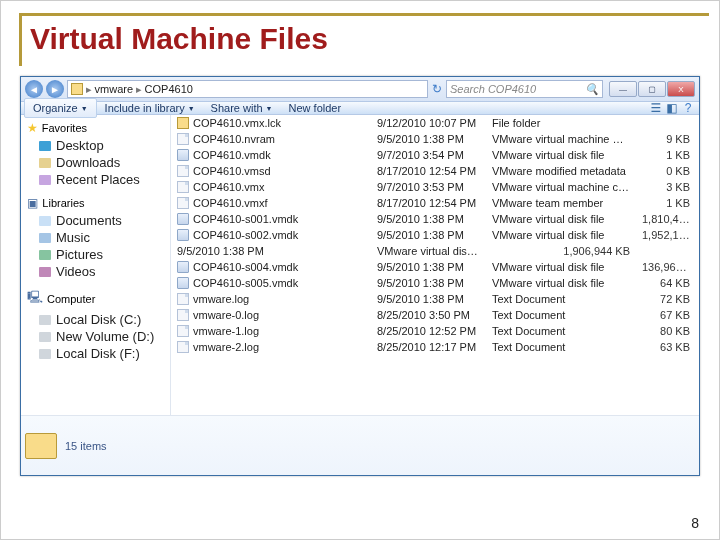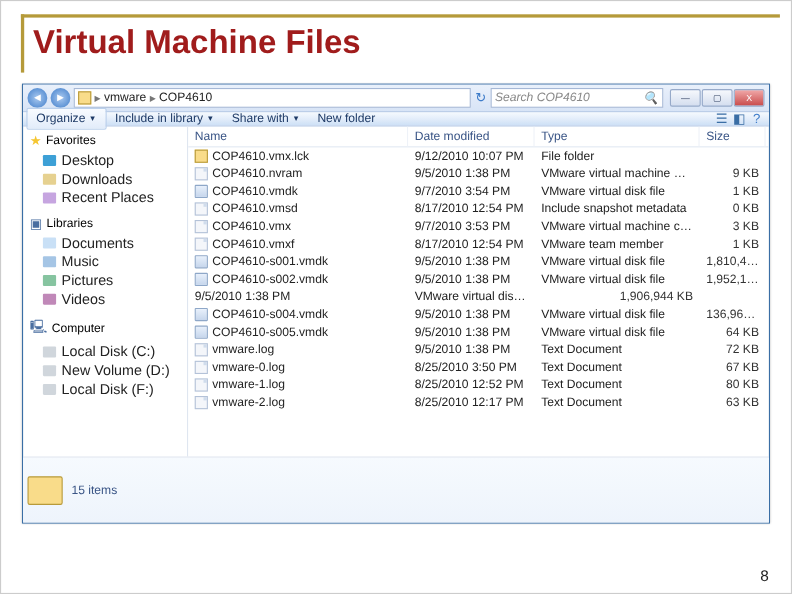--- a/index.html
+++ b/index.html
@@ -169,26 +169,20 @@
               <span>New Volume (D:)</span>
             </div>
           <div class="sitem">
               <span class="ico disk"></span>
               <span>Local Disk (F:)</span>
             </div>
         </div>
       </div>
 
       <div class="filepane">
-        <div class="cols">
-          <div>Name</div>
-          <div>Date modified</div>
-          <div>Type</div>
-          <div>Size</div>
-        </div>
         <div class="rows" id="rows">
             <div class="row">
               <div class="c1">
                 <span class="fico folder"></span>
                 <span>COP4610.vmx.lck</span>
               </div>
               <div class="c2">9/12/2010 10:07 PM</div>
               <div class="c3">File folder</div>
               <div class="c4"></div>
             </div>
@@ -209,21 +203,21 @@
               <div class="c2">9/7/2010 3:54 PM</div>
               <div class="c3">VMware virtual disk file</div>
               <div class="c4">1 KB</div>
             </div>
             <div class="row">
               <div class="c1">
                 <span class="fico file"></span>
                 <span>COP4610.vmsd</span>
               </div>
               <div class="c2">8/17/2010 12:54 PM</div>
-              <div class="c3">Include snapshot metadata</div>
+              <div class="c3">VMware modified metadata</div>
               <div class="c4">0 KB</div>
             </div>
             <div class="row">
               <div class="c1">
                 <span class="fico file"></span>
                 <span>COP4610.vmx</span>
               </div>
               <div class="c2">9/7/2010 3:53 PM</div>
               <div class="c3">VMware virtual machine config...</div>
               <div class="c4">3 KB</div>

